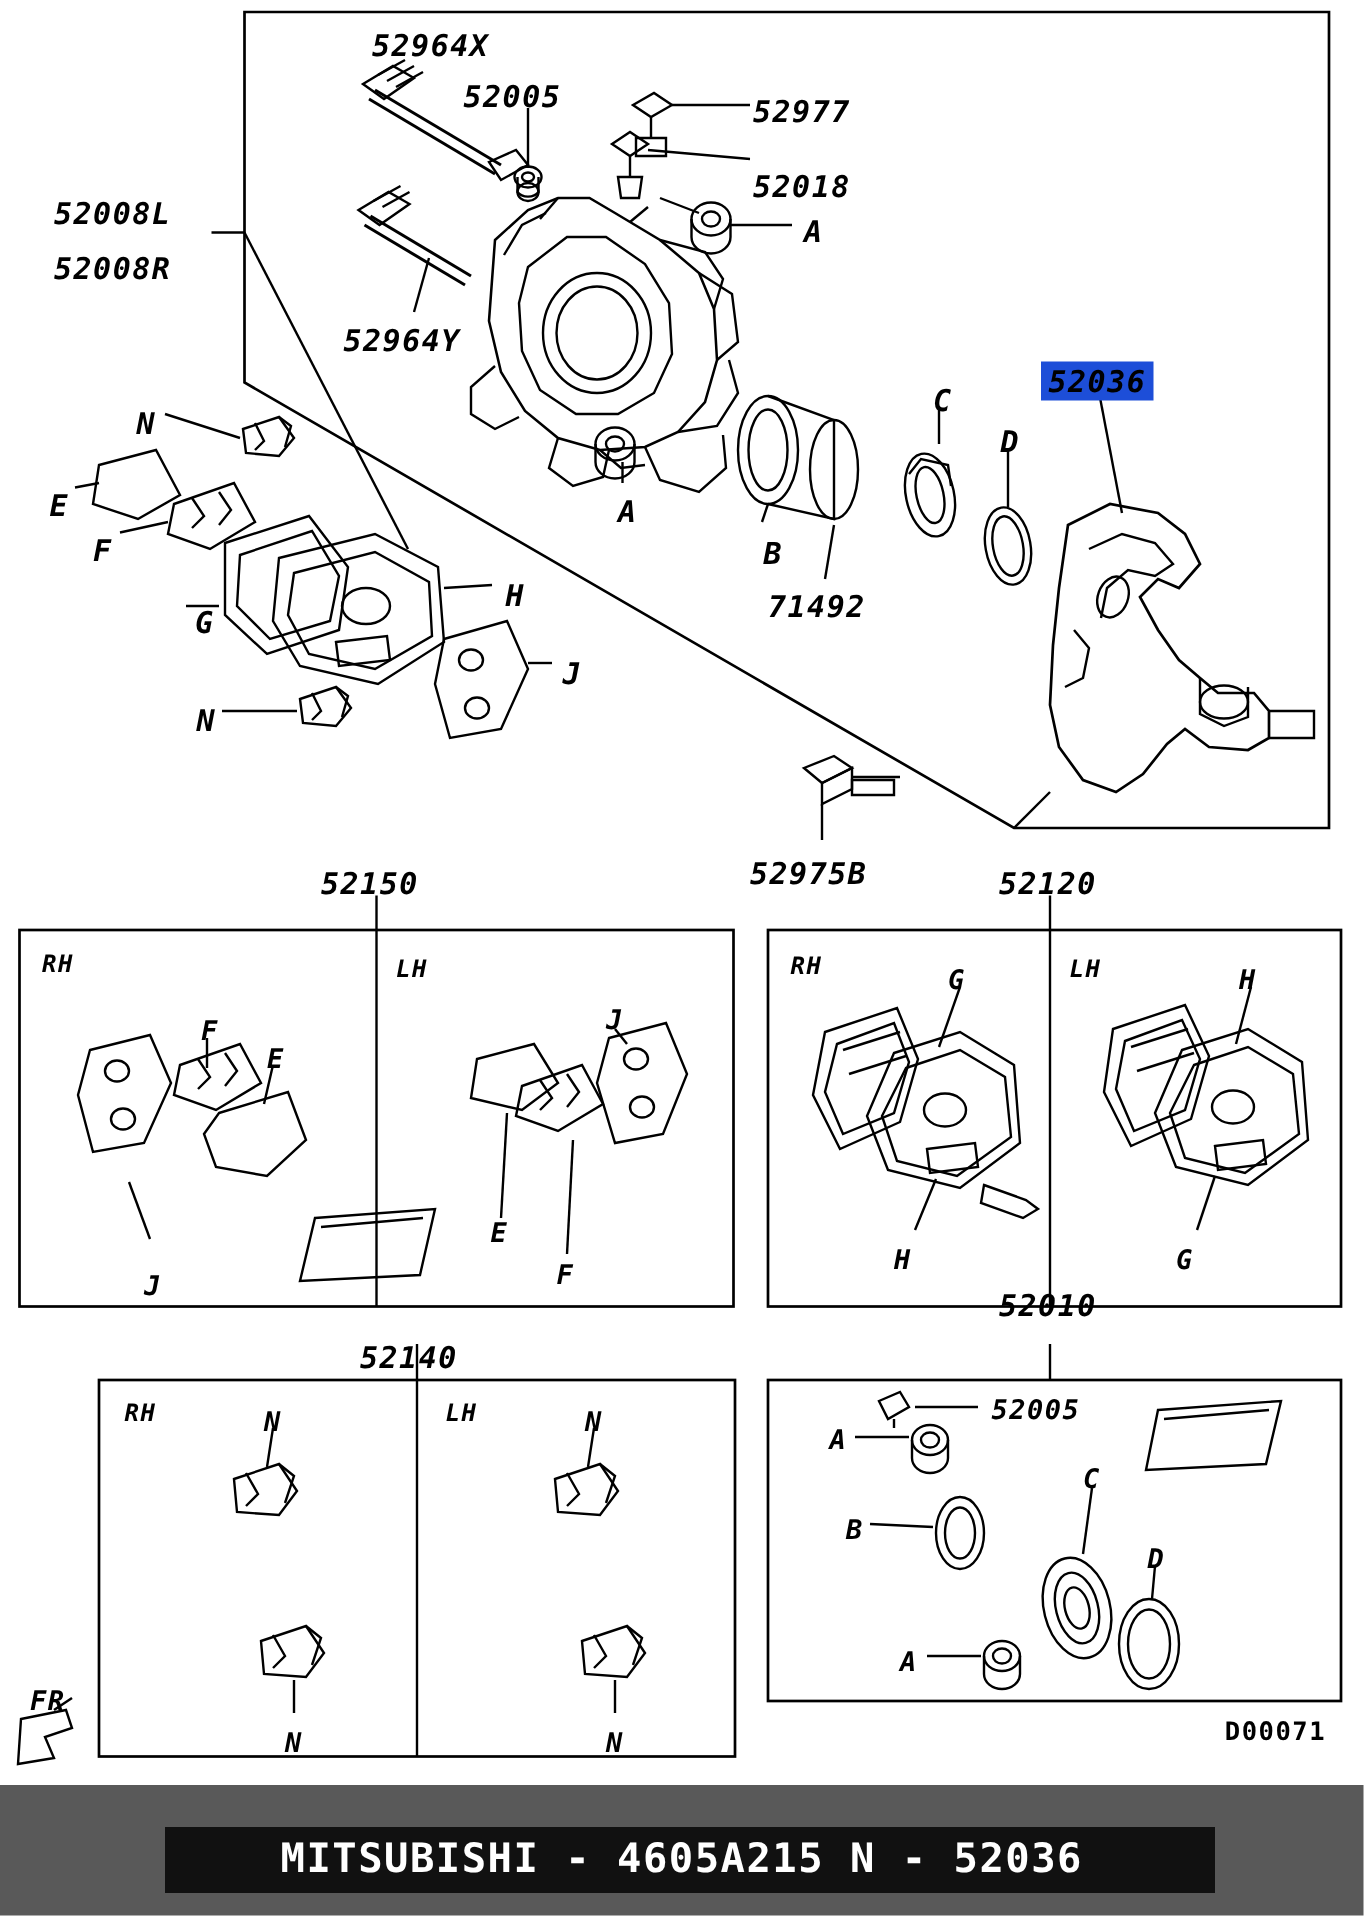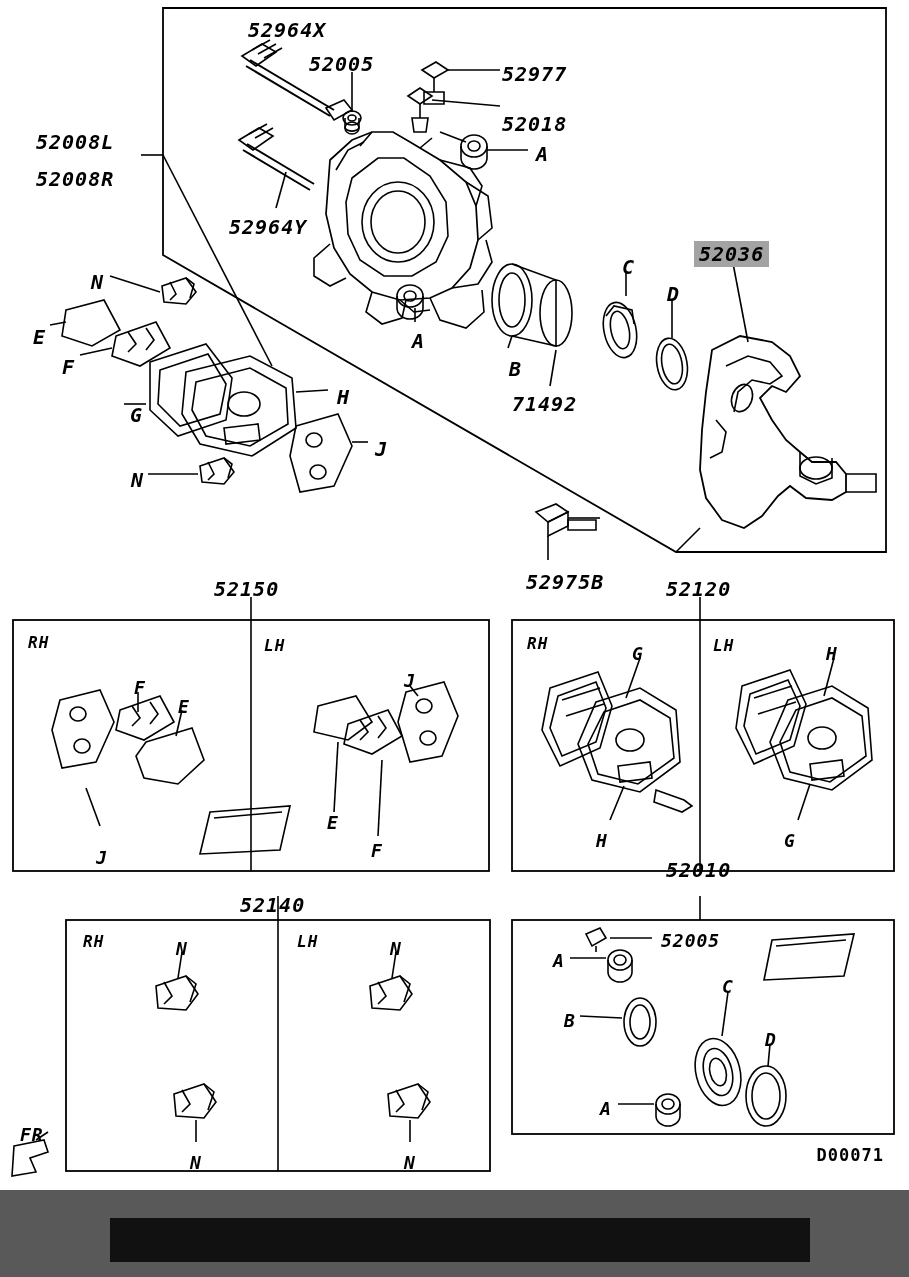--- a/index.html
+++ b/index.html
@@ -3,21 +3,21 @@
 <meta charset="utf-8">
 <style>
   html,body{margin:0;padding:0;background:#ffffff;}
   body{width:909px;height:1277px;position:relative;font-family:"DejaVu Sans Mono",monospace;color:#000;overflow:hidden;}
   .stage{position:absolute;left:0;top:0;width:909px;height:1277px;}
   svg.diagram{position:absolute;left:0;top:0;width:909px;height:1277px;}
   .lbl{position:absolute;font-family:"DejaVu Sans Mono",monospace;font-weight:bold;white-space:nowrap;letter-spacing:1px;font-style:italic;}
   .l20{font-size:20px;}
   .l18{font-size:18px;}
   .l16{font-size:16px;}
-  .hl{background:#a3a3a3;padding:1px 5px;}
+  .hl{background:#1d4ed8;padding:1px 5px;}
   .footer{position:absolute;left:0;top:1190px;width:909px;height:87px;background:#595959;}
   .footbar{position:absolute;left:110px;top:1218px;width:700px;height:44px;background:#111;}
   .foottext{position:absolute;left:0;top:1218px;width:909px;height:44px;line-height:44px;text-align:center;color:#fff;font-family:"DejaVu Sans Mono",monospace;font-size:27px;font-weight:bold;letter-spacing:1px;}
   .dcode{position:absolute;right:25px;top:1145px;font-size:17px;font-family:"DejaVu Sans Mono",monospace;font-weight:bold;letter-spacing:1px;margin-left:20px;}
 </style>
 </head>
 <body>
 
 <div class="stage">
 
@@ -268,21 +268,21 @@
 
   <div class="lbl l20" style="left:36px;top:130px;">52008L</div>
   <div class="lbl l20" style="left:36px;top:167px;">52008R</div>
   <div class="lbl l20" style="left:248px;top:18px;">52964X</div>
   <div class="lbl l20" style="left:309px;top:52px;">52005</div>
   <div class="lbl l20" style="left:502px;top:62px;">52977</div>
   <div class="lbl l20" style="left:502px;top:112px;">52018</div>
   <div class="lbl l20" style="left:229px;top:215px;">52964Y</div>
   <div class="lbl l20" style="left:512px;top:392px;">71492</div>
   <div class="lbl l20 hl" style="left:694px;top:241px;">52036</div>
-  <div class="lbl l20" style="left:526px;top:570px;">52975B</div>
+  <div class="lbl l20" style="left:500px;top:570px;">52975B</div>
   <div class="lbl l20" style="left:536px;top:142px;">A</div>
   <div class="lbl l20" style="left:412px;top:329px;">A</div>
   <div class="lbl l20" style="left:509px;top:357px;">B</div>
   <div class="lbl l20" style="left:622px;top:255px;">C</div>
   <div class="lbl l20" style="left:667px;top:282px;">D</div>
   <div class="lbl l20" style="left:33px;top:325px;">E</div>
   <div class="lbl l20" style="left:62px;top:355px;">F</div>
   <div class="lbl l20" style="left:130px;top:403px;">G</div>
   <div class="lbl l20" style="left:337px;top:385px;">H</div>
   <div class="lbl l20" style="left:375px;top:437px;">J</div>
@@ -321,13 +321,14 @@
   <div class="lbl l18" style="left:564px;top:1010px;">B</div>
   <div class="lbl l18" style="left:722px;top:976px;">C</div>
   <div class="lbl l18" style="left:765px;top:1029px;">D</div>
   <div class="lbl l18" style="left:600px;top:1098px;">A</div>
 
   <div class="lbl l18" style="left:20px;top:1124px;">FR</div>
   <div class="dcode">D00071</div>
 
   <div class="footer"></div>
   <div class="footbar"></div>
+  <div class="foottext">MITSUBISHI - 4605A215    N - 52036</div>
 </div>
 
 </body></html>

